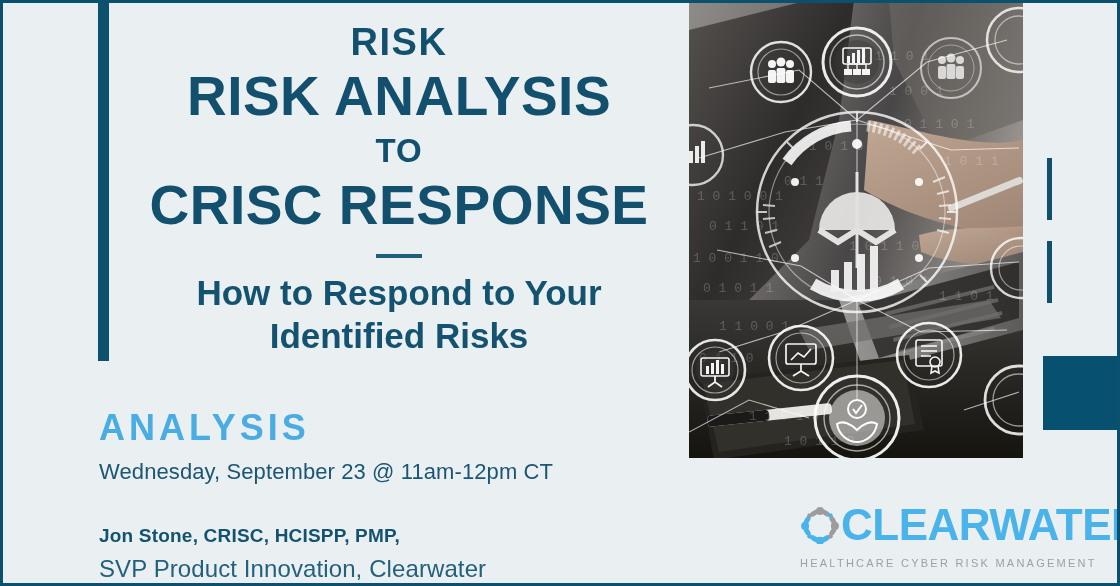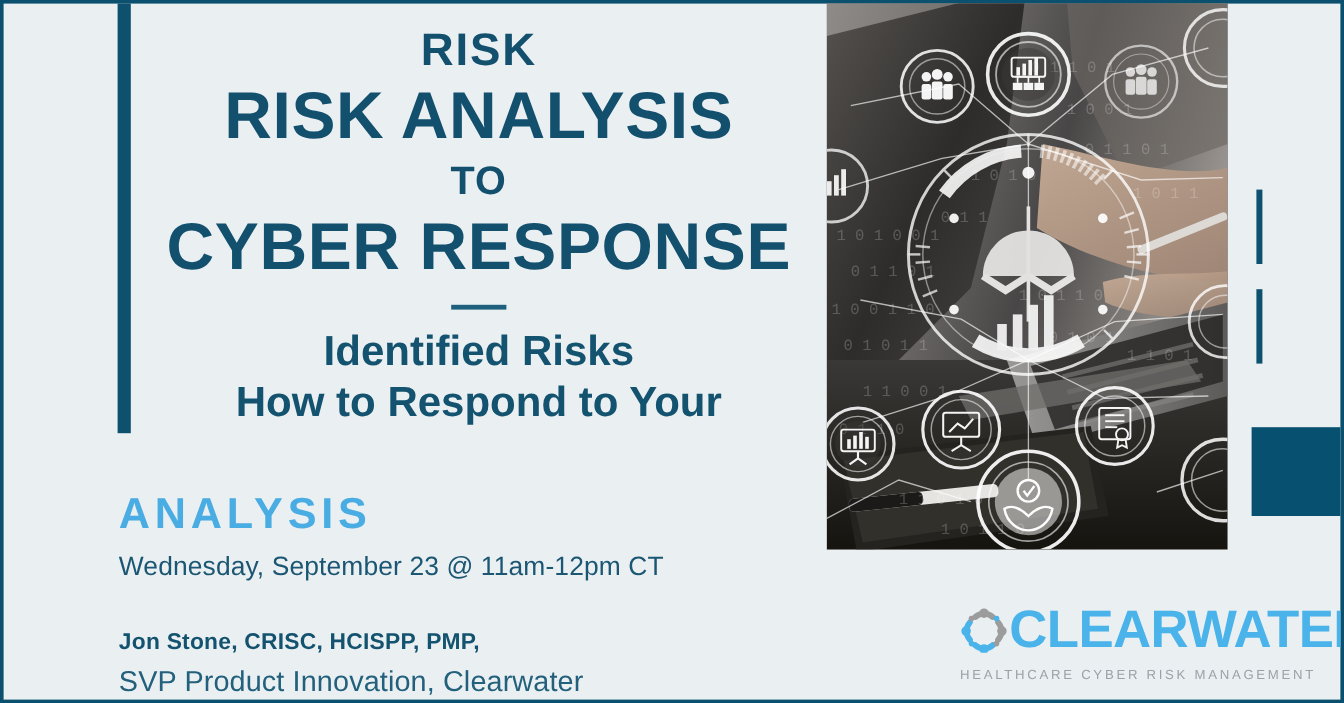--- a/index.html
+++ b/index.html
@@ -187,24 +187,24 @@
   <div class="left-accent"></div>
 
   <div class="right-tick right-tick-1"></div>
   <div class="right-tick right-tick-2"></div>
   <div class="right-block"></div>
 
   <div class="headline">
     <div class="h-from">RISK</div>
     <div class="h-main">RISK ANALYSIS</div>
     <div class="h-to">TO</div>
-    <div class="h-main2">CYBER RESPONSE</div>
+    <div class="h-main2">CRISC RESPONSE</div>
     <div class="rule"></div>
+    <div class="h-sub">How to Respond to Your</div>
     <div class="h-sub">Identified Risks</div>
-    <div class="h-sub">How to Respond to Your</div>
   </div>
 
   <div class="details">
     <div class="webinar-label">ANALYSIS</div>
     <div class="when">Wednesday, September 23 @ 11am-12pm CT</div>
     <div class="speaker-name">Jon Stone, CRISC, HCISPP, PMP,</div>
     <div class="speaker-title">SVP Product Innovation, Clearwater</div>
   </div>
 
   <div class="photo">

